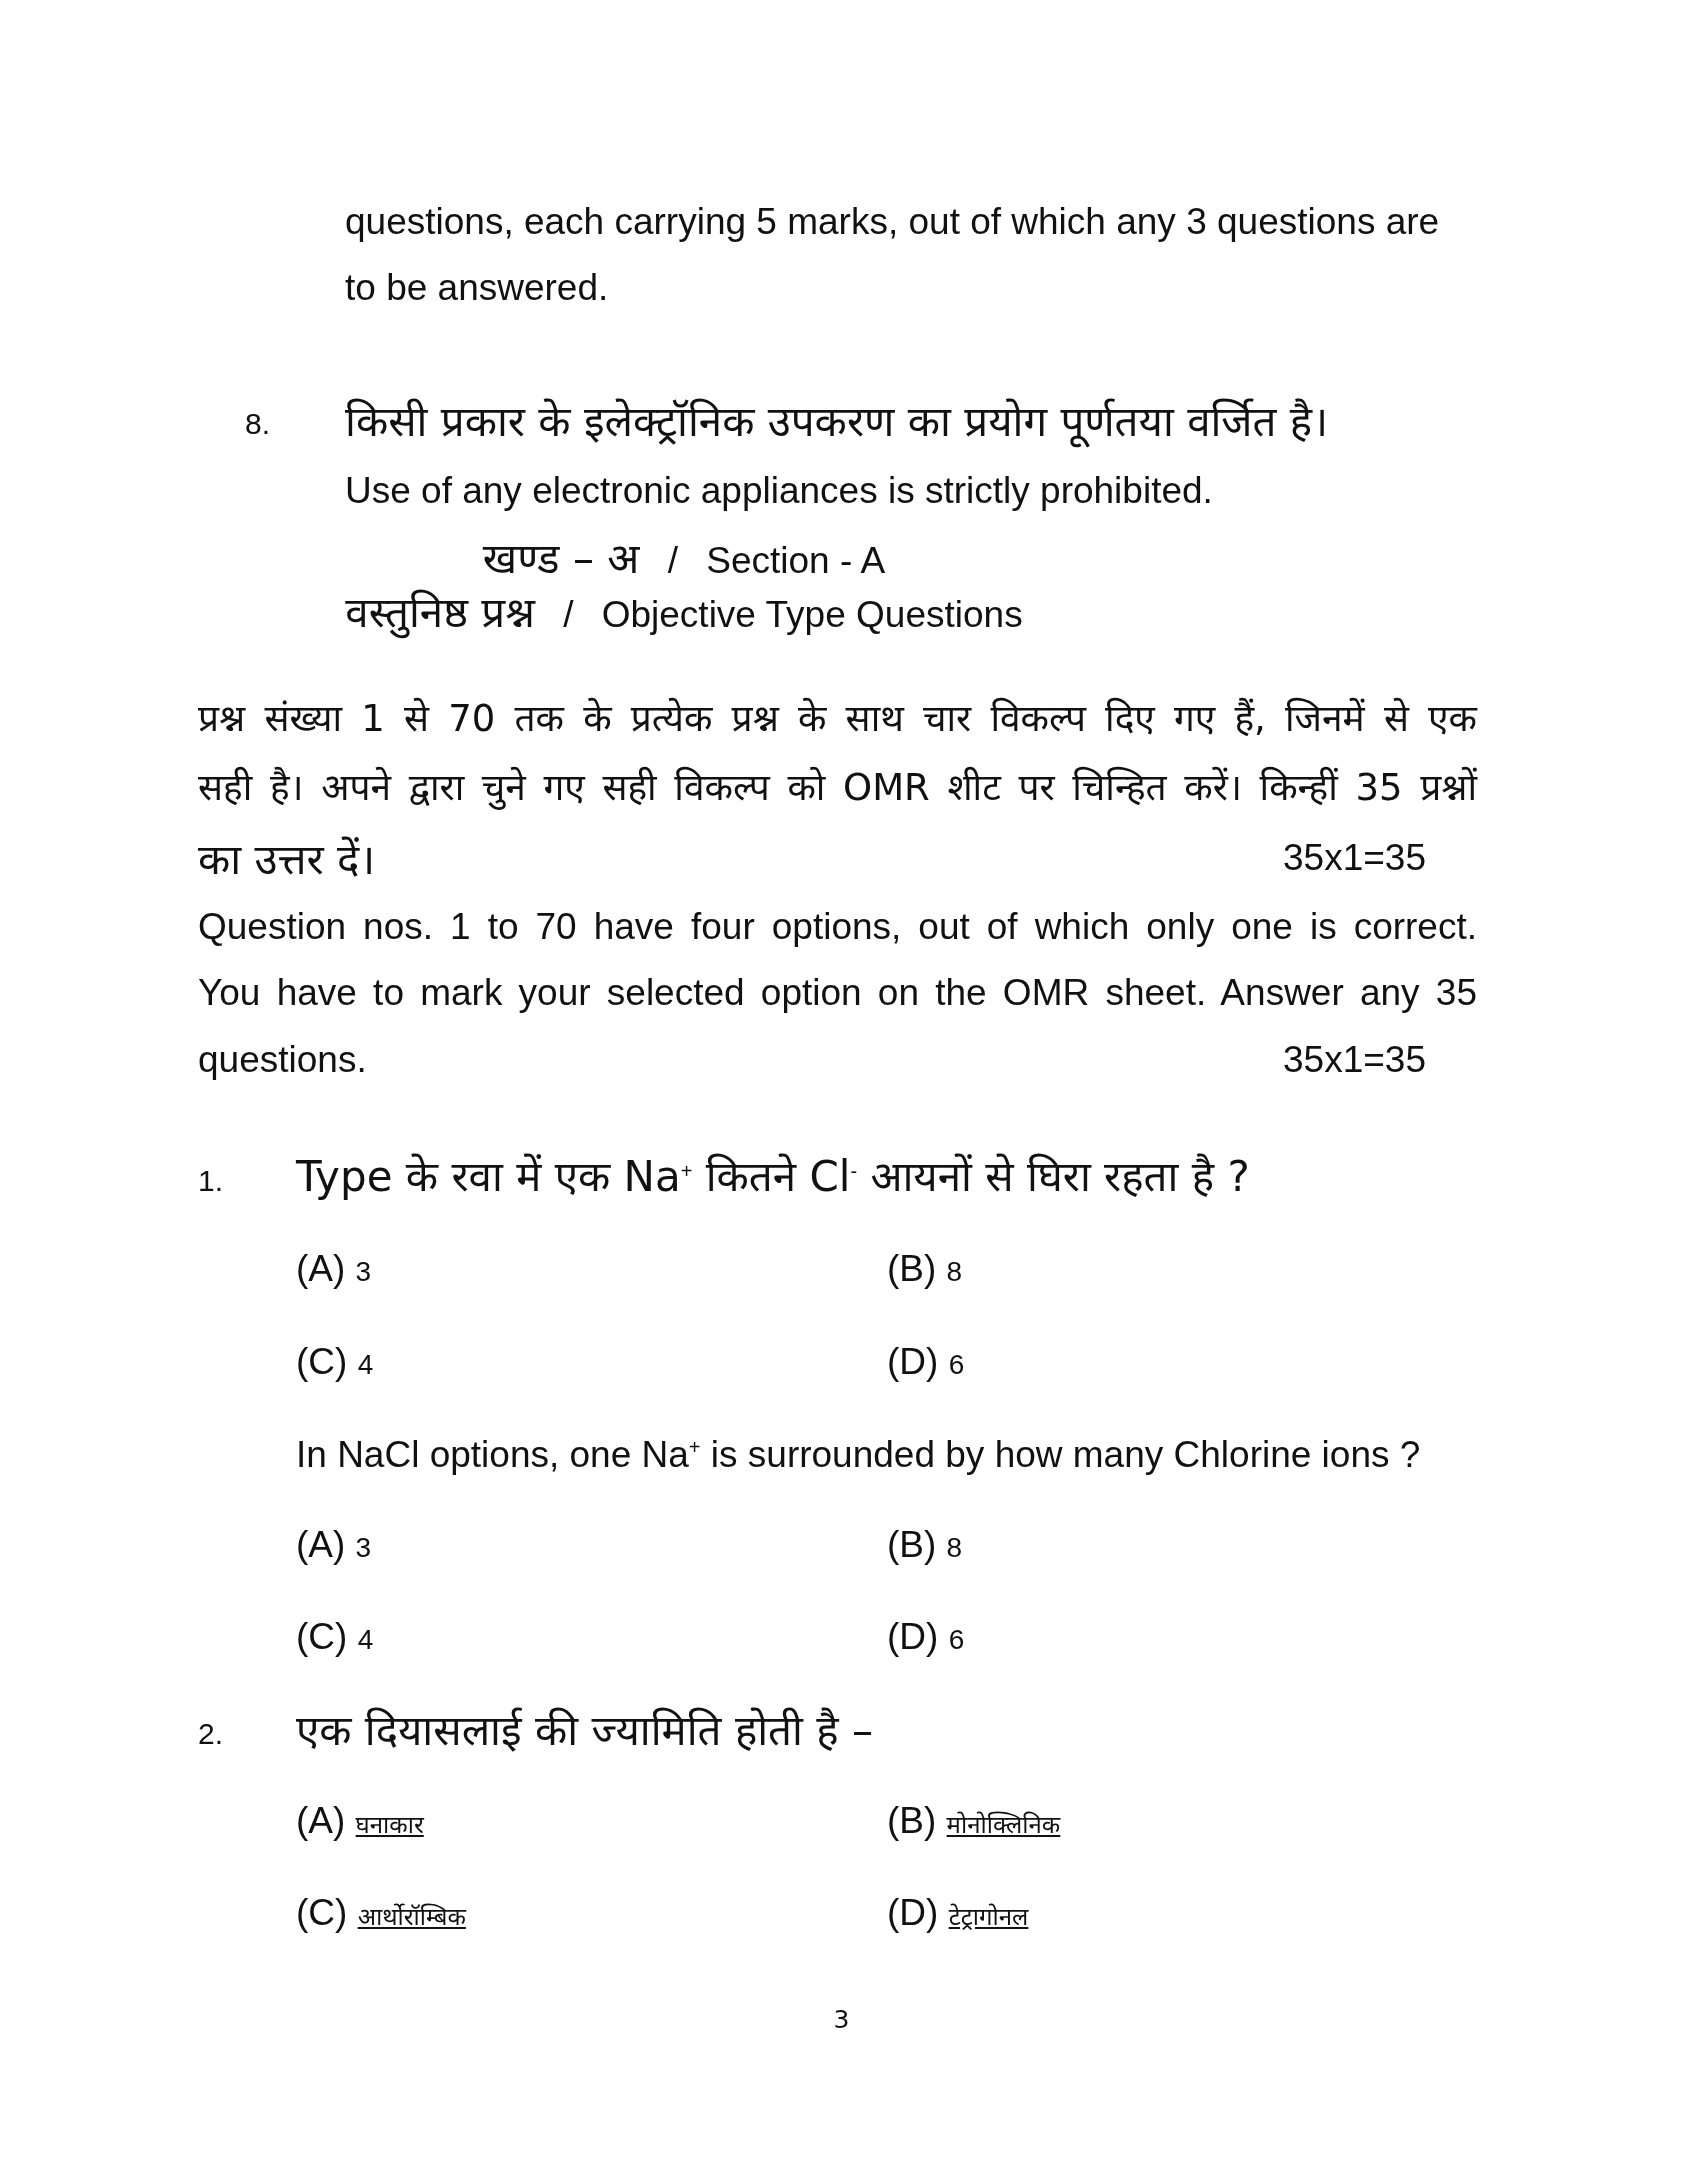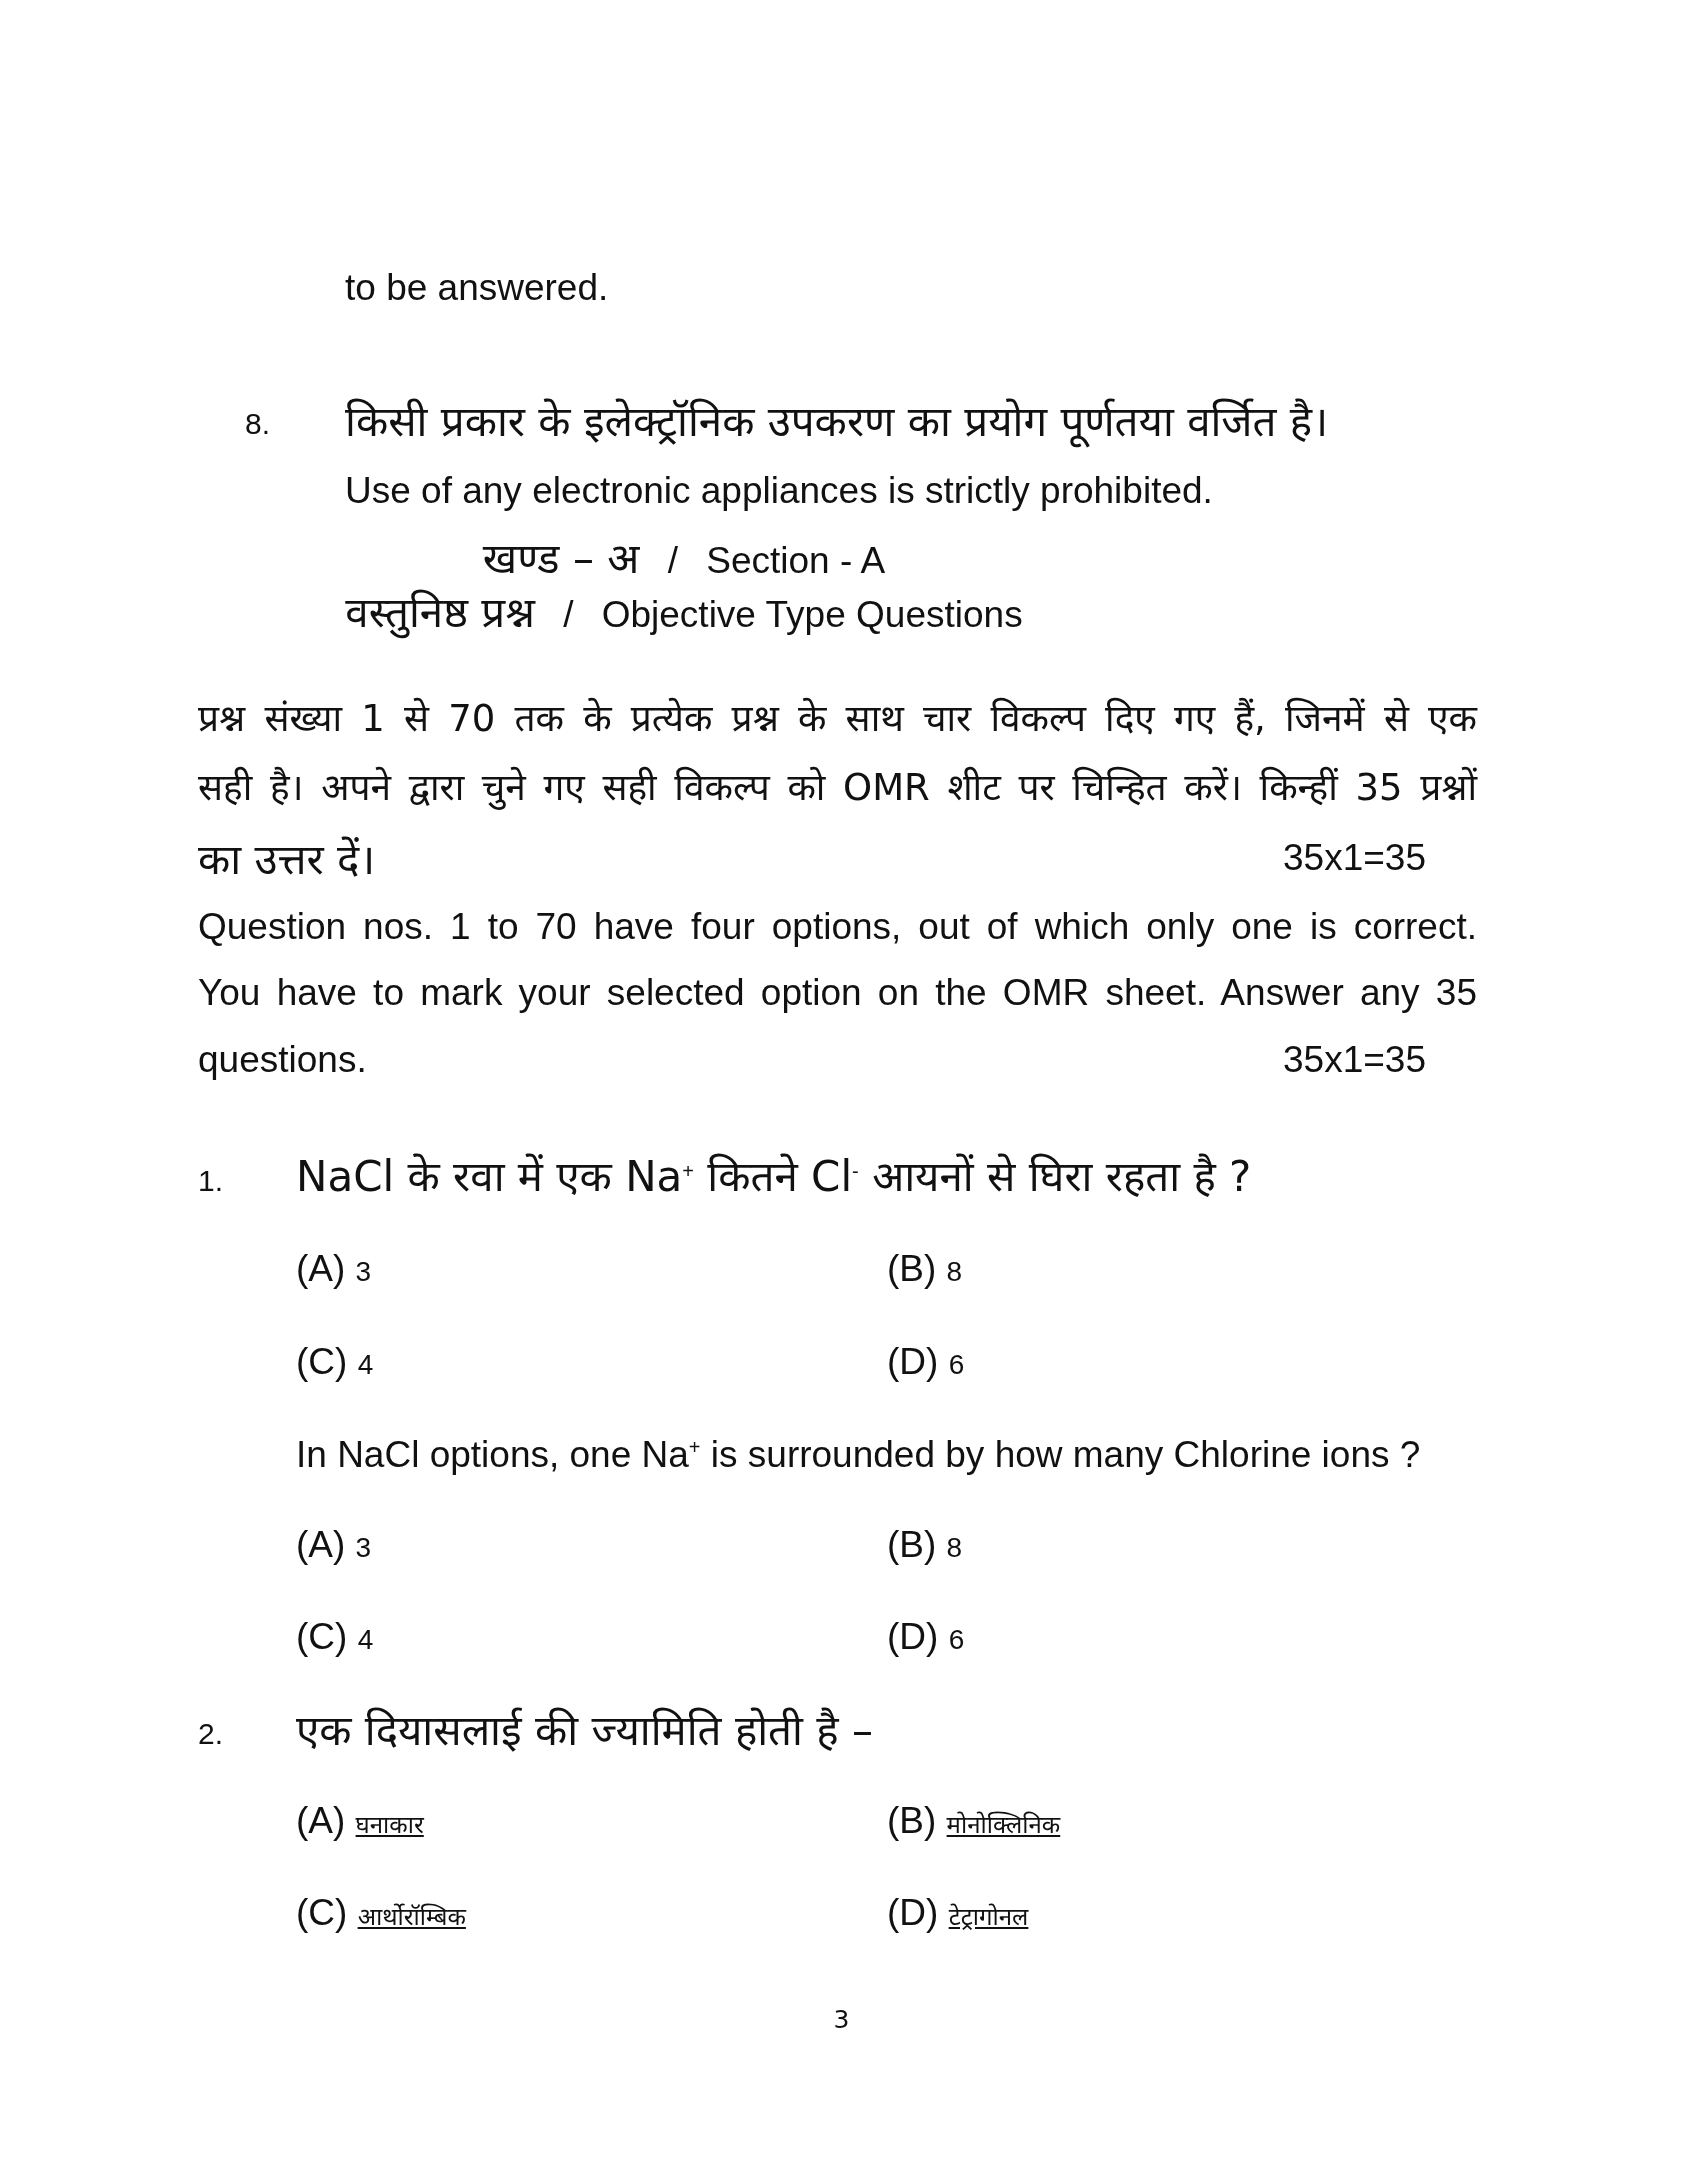--- a/index.html
+++ b/index.html
@@ -91,20 +91,21 @@
       text-align: center;
       font-family: "DejaVu Sans", sans-serif;
       font-size: 25px;
     }
   </style>
 </head>
 <body>
 
 <div class="page">
 
+  <div class="line" style="left:345px; top:203px;">questions, each carrying 5 marks, out of which any 3 questions are</div>
   <div class="line" style="left:345px; top:269px;">to be answered.</div>
 
   <div class="num" style="left:245px; top:409px;">8.</div>
   <div class="line hindi" style="left:345px; top:401px;">किसी प्रकार के इलेक्ट्रॉनिक उपकरण का प्रयोग पूर्णतया वर्जित है।</div>
   <div class="line" style="left:345px; top:472px;">Use of any electronic appliances is strictly prohibited.</div>
 
   <div class="center" style="top:538px;">
     <span class="hindi">खण्ड – अ</span>
     <span style="margin:0 18px;">/</span>
     <span>Section - A</span>
@@ -120,21 +121,21 @@
   <div class="line hindi" style="left:198px; top:839px;">का उत्तर दें।</div>
   <div class="marks" style="top:839px;">35x1=35</div>
 
   <div class="justify" style="top:908px;">Question nos. 1 to 70 have four options, out of which only one is correct.</div>
   <div class="justify" style="top:974px;">You have to mark your selected option on the OMR sheet. Answer any 35</div>
   <div class="line" style="left:198px; top:1041px;">questions.</div>
   <div class="marks" style="top:1041px;">35x1=35</div>
 
   <div class="num" style="left:198px; top:1166px;">1.</div>
   <div class="line" style="left:296px; top:1156px;">
-    <span class="hindi">NaCl के रवा में एक Na</span><sup>+</sup><span class="hindi"> कितने Cl</span><sup>-</sup><span class="hindi"> आयनों से घिरा रहता है ?</span>
+    <span class="hindi">Type के रवा में एक Na</span><sup>+</sup><span class="hindi"> कितने Cl</span><sup>-</sup><span class="hindi"> आयनों से घिरा रहता है ?</span>
   </div>
 
   <div class="opt" style="left:296px; top:1250px;">
     <span>(A)</span>
     <span class="val-small">3</span>
   </div>
   <div class="opt" style="left:887px; top:1250px;">
     <span>(B)</span>
     <span class="val-small">8</span>
   </div>

